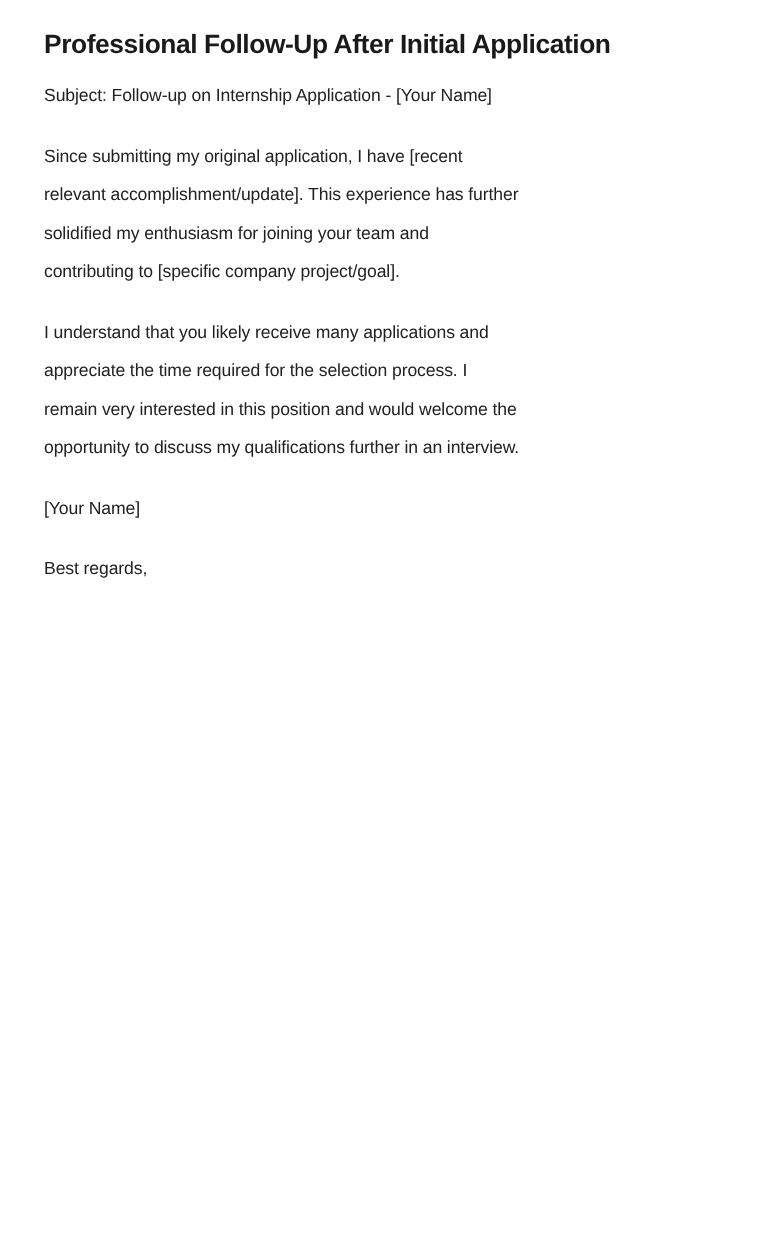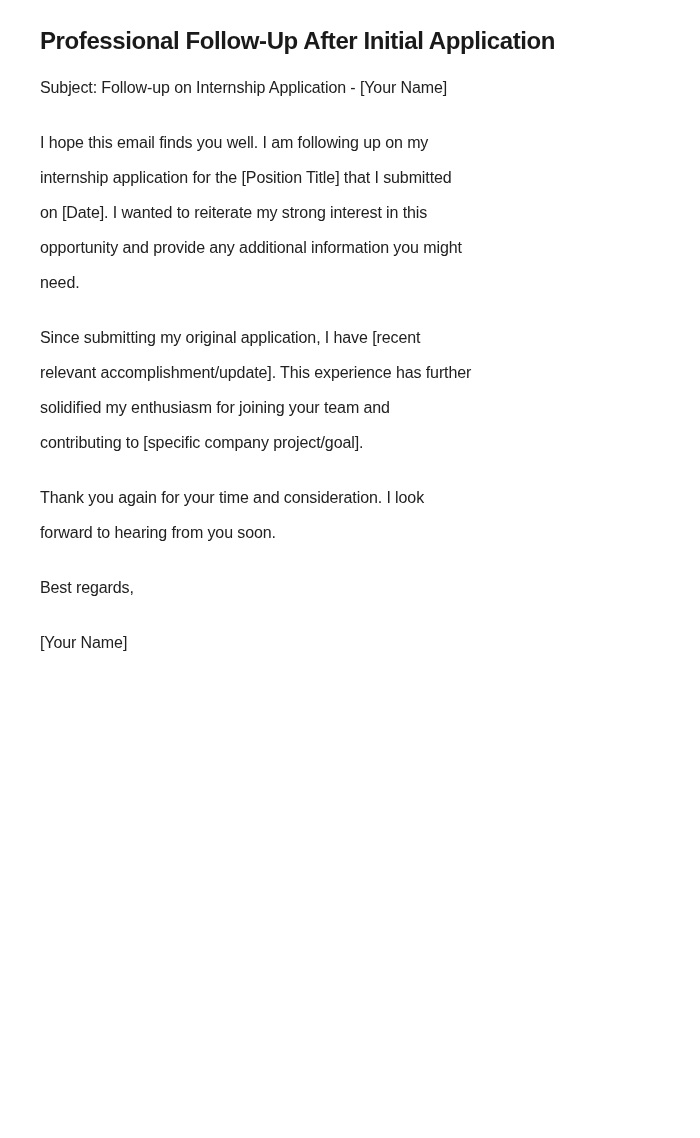--- a/index.html
+++ b/index.html
@@ -40,33 +40,30 @@
 </style>
 </head>
 <body>
 
 <div class="page">
   <h1 class="doc-title">Professional Follow-Up After Initial Application</h1>
 
   <p class="doc-par">Subject: Follow-up on Internship Application - [Your Name]</p>
 
 
-  <p class="doc-par">I hope this email finds you well. I am following up on my
-internship application for the [Position Title] that I submitted
-on [Date]. I wanted to reiterate my strong interest in this
-opportunity and provide any additional information you might
-need.</p>
 
   <p class="doc-par">Since submitting my original application, I have [recent
 relevant accomplishment/update]. This experience has further
 solidified my enthusiasm for joining your team and
 contributing to [specific company project/goal].</p>
 
+  <p class="doc-par">I understand that you likely receive many applications and
+appreciate the time required for the selection process. I
+remain very interested in this position and would welcome the
+opportunity to discuss my qualifications further in an interview.</p>
 
 
-  <p class="doc-par">Thank you again for your time and consideration. I look
-forward to hearing from you soon.</p>
+
+  <p class="doc-par">[Your Name]</p>
 
   <p class="doc-par">Best regards,</p>
-
-  <p class="doc-par">[Your Name]</p>
 
 </div>
 
 </body></html>

